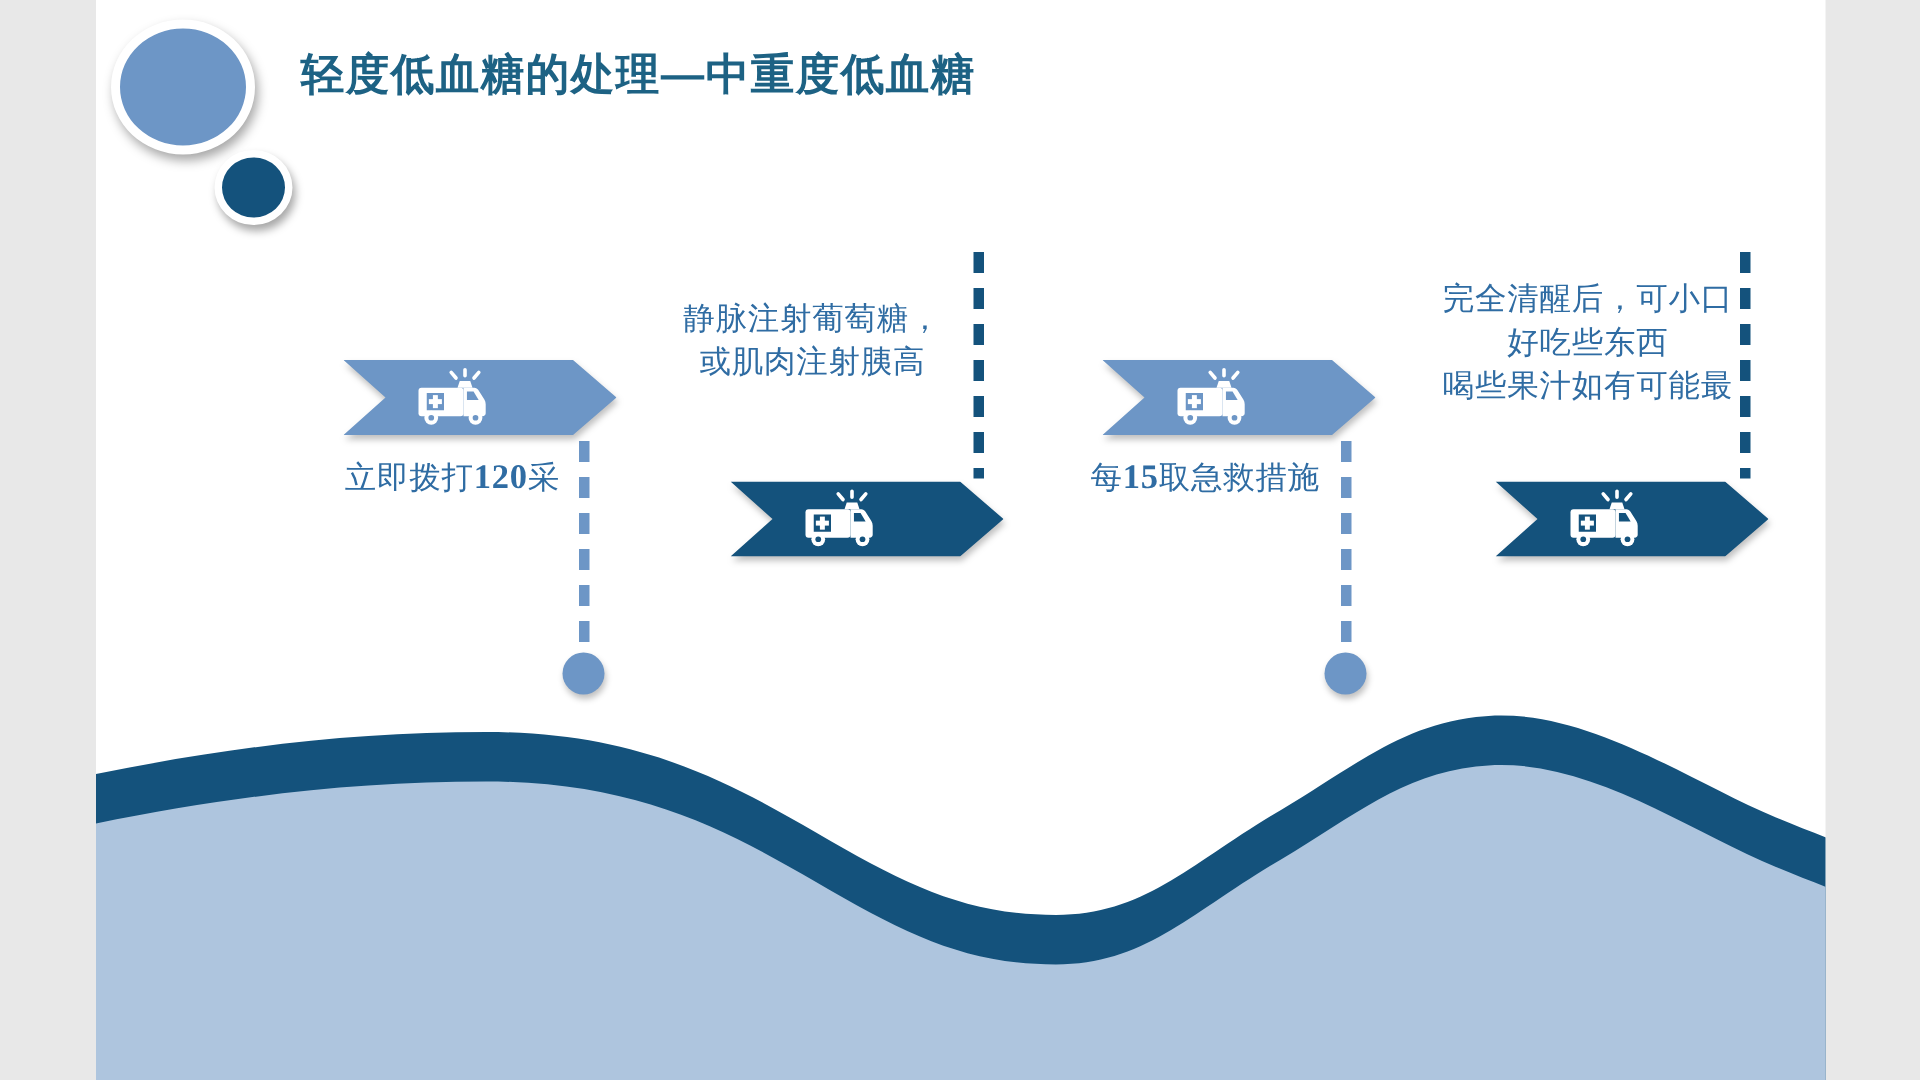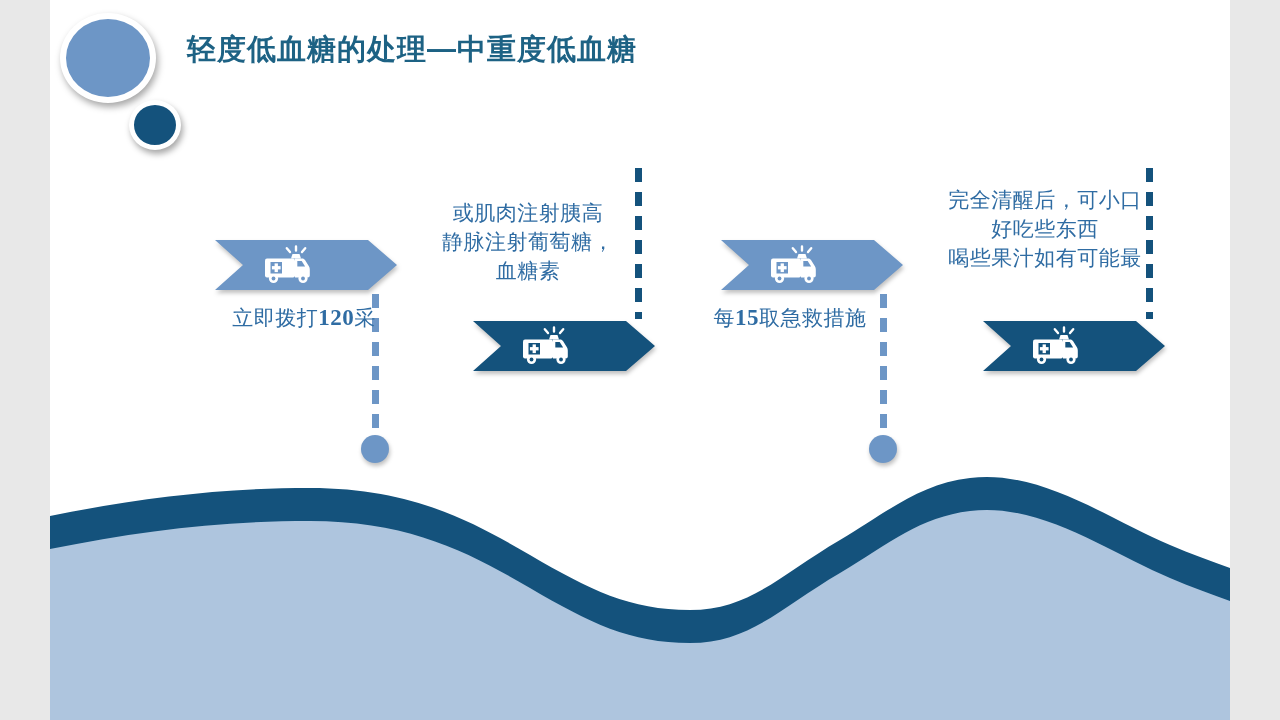--- a/index.html
+++ b/index.html
@@ -6,21 +6,21 @@
     --accent-light:#6D96C6;
     --accent-dark:#14527C;
     --pale-fill:#AEC5DE;
     --title-color:#1D6284;
     --text-color:#2F6CA3;
   }
   html,body{margin:0;padding:0;}
   body{font-family:"Liberation Sans",sans-serif;background:#e8e8e8;}
   .slide{
     position:relative;width:1153px;height:720px;background:#ffffff;
-    overflow:hidden;margin:0 auto;padding-left:27px;
+    overflow:hidden;margin:0 auto;
   }
   
   .circle-lg{
     position:absolute;left:10px;top:13px;width:84px;height:78px;
     background:var(--accent-light);border:6px solid #fff;border-radius:50%;
     box-shadow:2px 4px 7px rgba(0,0,0,0.35);
   }
   .circle-sm{
     position:absolute;left:79px;top:100px;width:42px;height:40px;
     background:var(--accent-dark);border:5px solid #fff;border-radius:50%;
@@ -54,21 +54,21 @@
   .dot1{left:311px;top:435px;}
   .dot3{left:819px;top:435px;}
   
   .caption{
     position:absolute;text-align:center;color:var(--text-color);
     font-size:21px;line-height:30px;letter-spacing:0.5px;
   }
   .cap-line{white-space:nowrap;}
   .caption .num{font-family:"Liberation Serif",serif;font-weight:bold;font-size:23px;}
   .caption .num-italic{}
-  .c1{left:164px;top:302px;width:180px;line-height:31px;}
+  .c1{left:148px;top:302px;width:180px;line-height:31px;}
   .c2{left:383px;top:198px;width:190px;line-height:29px;}
   .c3{left:650px;top:302px;width:180px;line-height:31px;}
   .c4{left:895px;top:185px;width:200px;line-height:29px;}
   
   .wave{position:absolute;left:0;top:460px;width:1280px;height:260px;}
   .wave-dark{fill:var(--accent-dark);}
   .wave-pale{fill:var(--pale-fill);}
 </style>
 </head>
 <body>
@@ -157,23 +157,22 @@
       <circle cx="39" cy="32.5" r="4.6" fill="#fff"></circle>
         <circle cx="39" cy="32.5" r="1.9" fill="currentColor"></circle>
     </g>
   </svg>
 
   <div class="caption c1">
     <div class="cap-line"><span>立即拨打</span><span class="num">120</span><span>采</span></div>
   </div>
 
   <div class="caption c2">
+    <div class="cap-line">静脉注射葡萄糖，</div>
     <div class="cap-line">或肌肉注射胰高</div>
-    <div class="cap-line">静脉注射葡萄糖，</div>
-    <div class="cap-line">血糖素</div>
   </div>
 
   <div class="caption c3">
     <div class="cap-line"><span>每</span><span class="num num-italic">15</span><span>取急救措施</span></div>
   </div>
 
   <div class="caption c4">
     <div class="cap-line">完全清醒后，可小口</div>
     <div class="cap-line">好吃些东西</div>
     <div class="cap-line">喝些果汁如有可能最</div>

